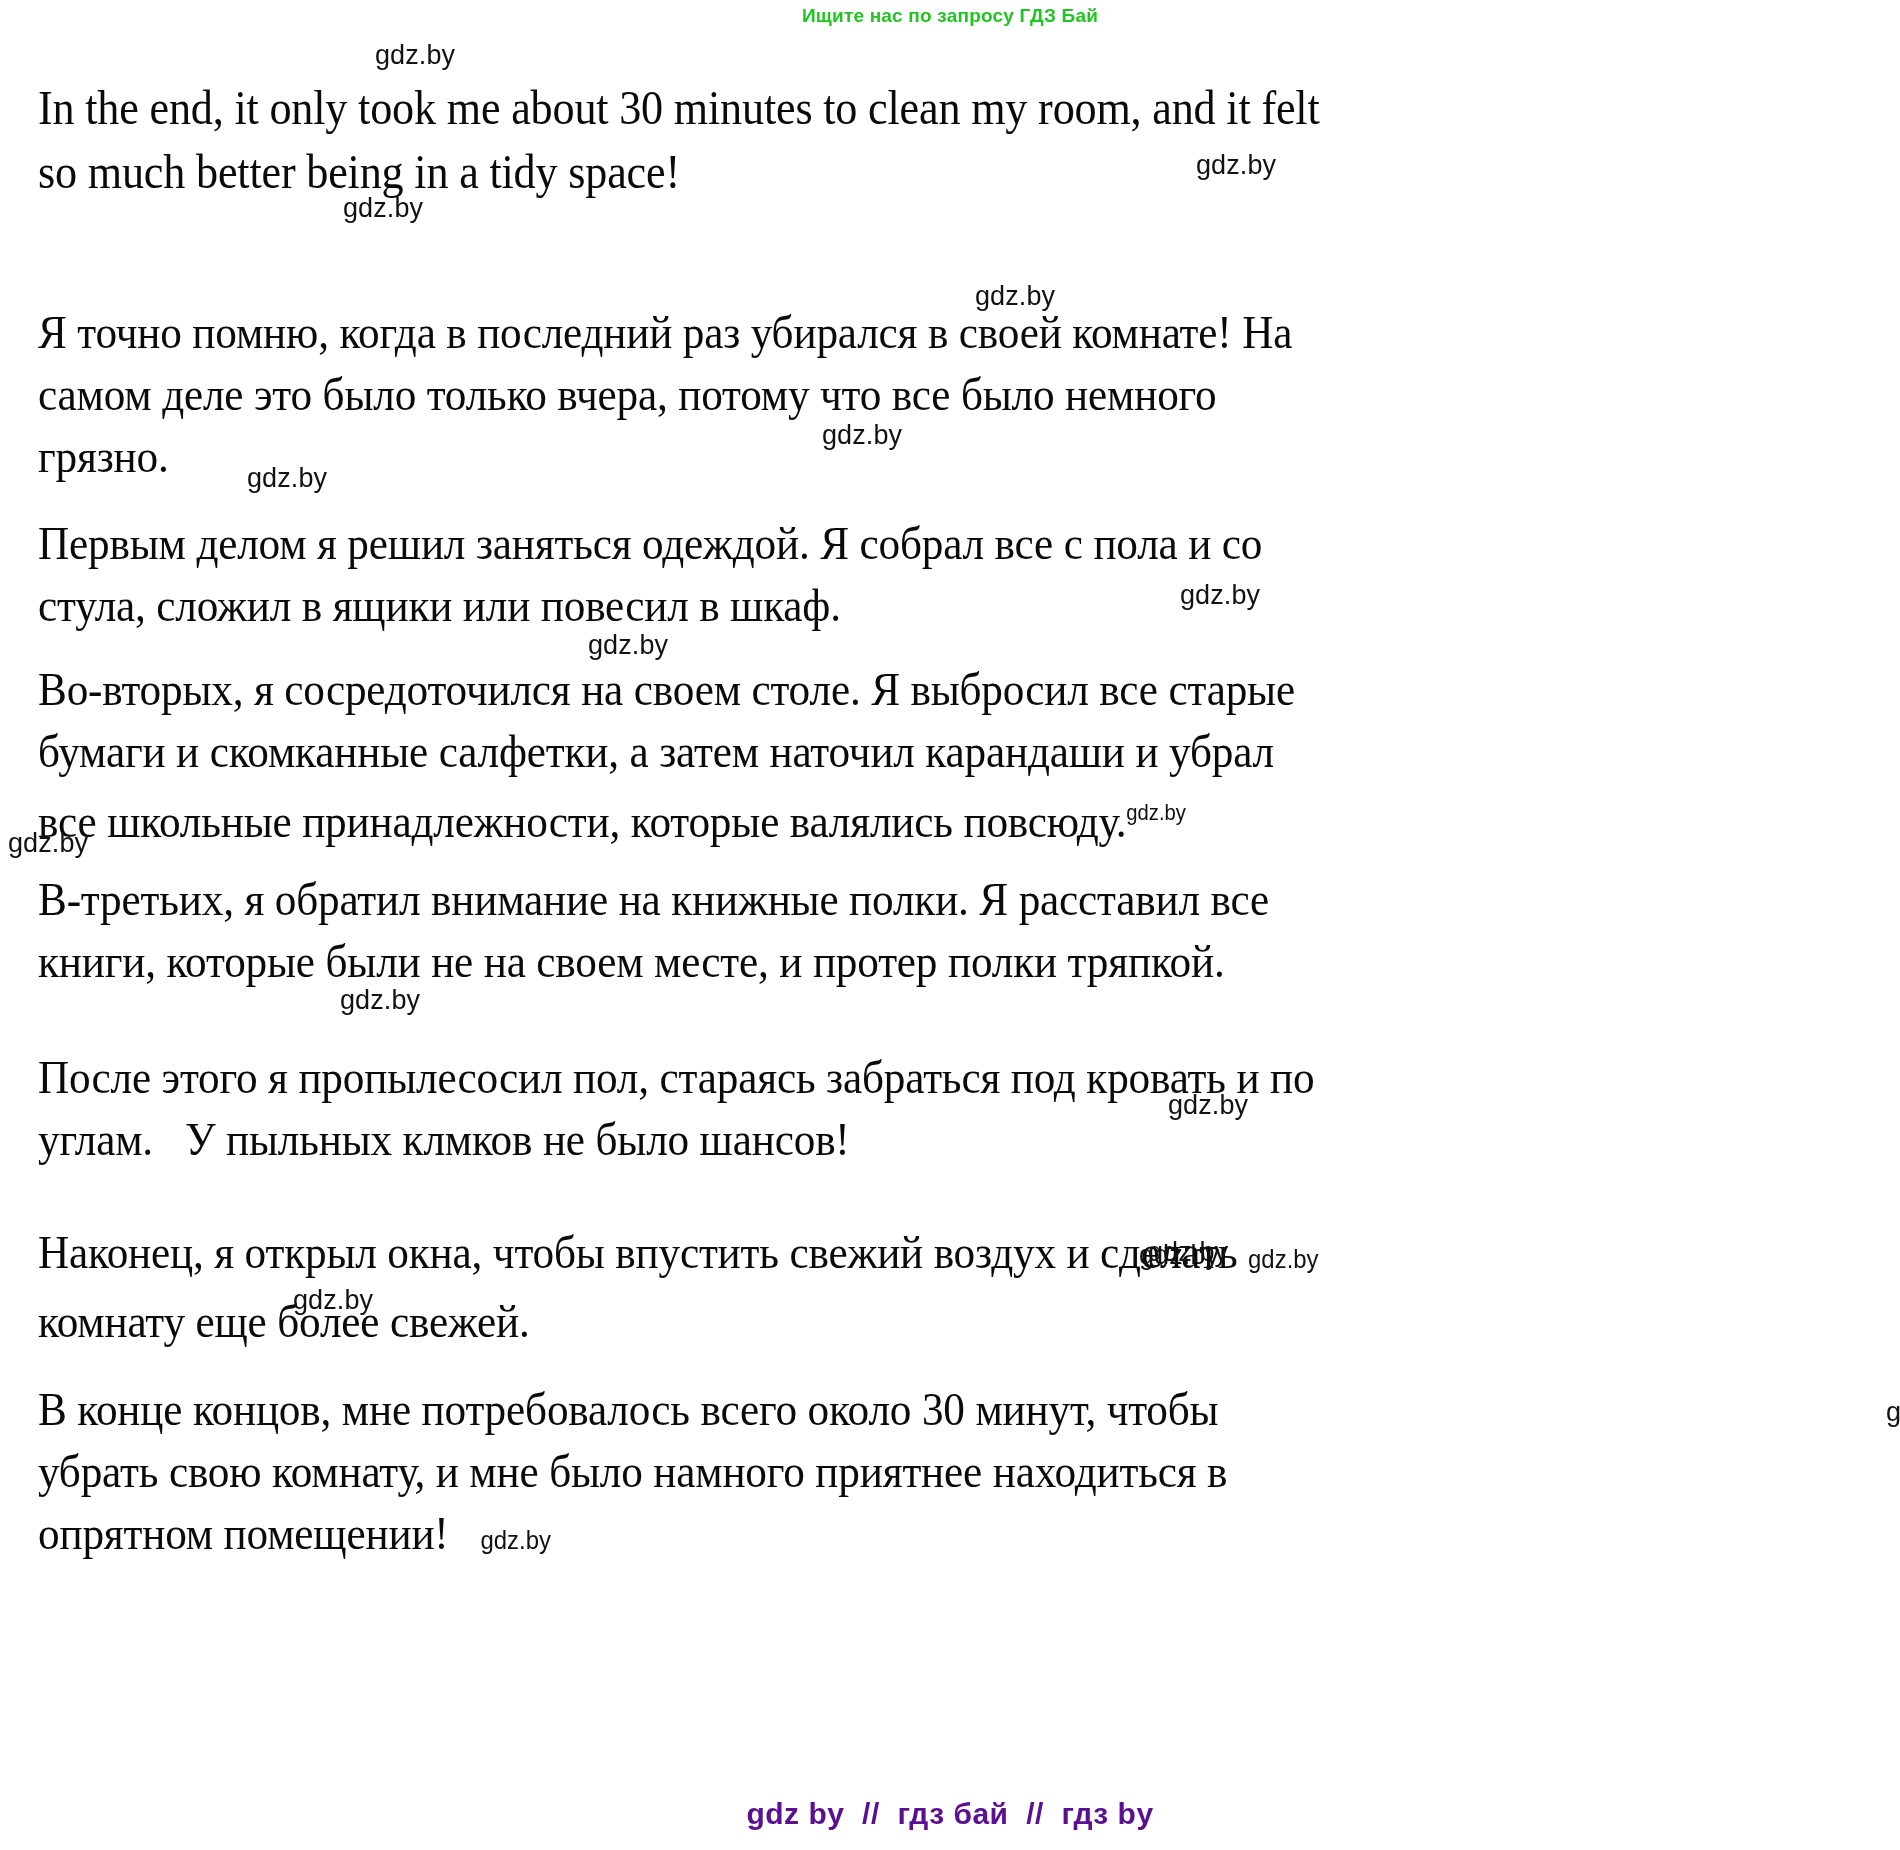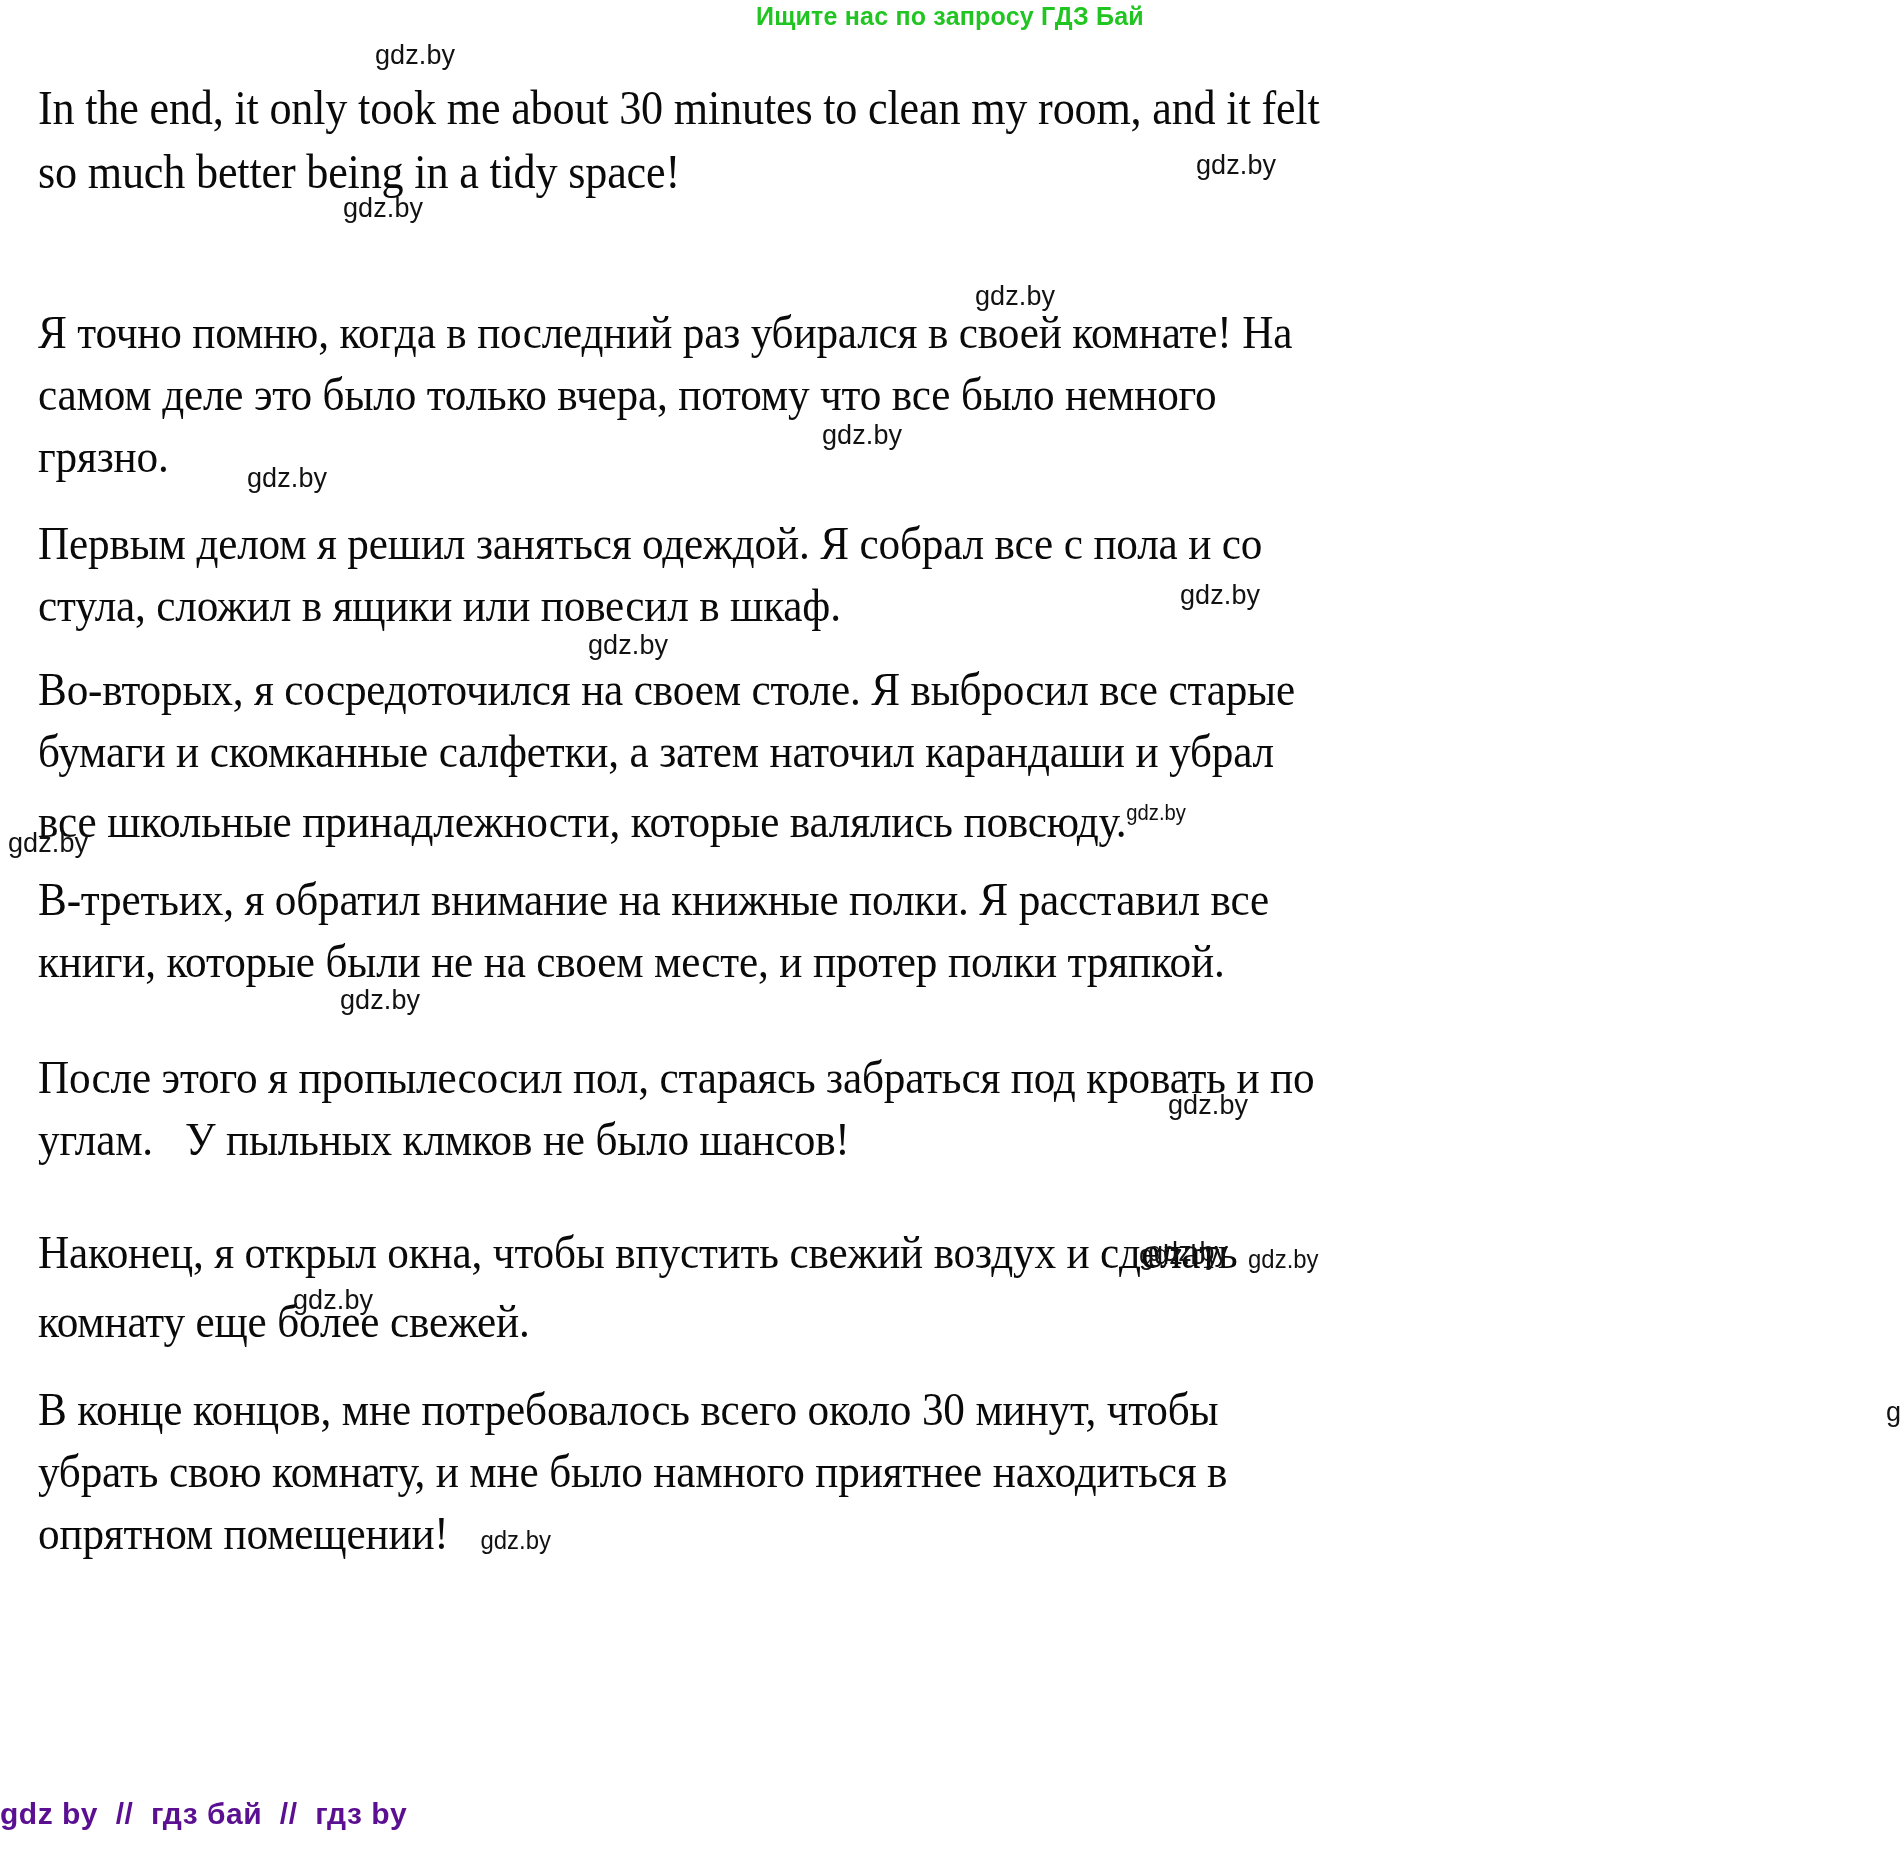--- a/index.html
+++ b/index.html
@@ -23,21 +23,21 @@
     top: 0;
     left: 0;
     width: 1900px;
     height: 32px;
     display: flex;
     align-items: center;
     justify-content: center;
   }
   .promo-banner .promo-text {
     font-family: "Liberation Sans", "DejaVu Sans", sans-serif;
-    font-size: 25px;
+    font-size: 19px;
     font-weight: 700;
     color: #21c521;
     letter-spacing: 0.2px;
     white-space: nowrap;
   }
 
   
   .article {
     position: absolute;
     top: 46px;
@@ -85,21 +85,21 @@
     white-space: nowrap;
     letter-spacing: 0.1px;
   }
 
   
   .footer {
     position: absolute;
     left: 0;
     top: 1797px;
     width: 1900px;
-    text-align: left;
+    text-align: center;
   }
   .footer .footer-text {
     font-family: "Liberation Sans", "DejaVu Sans", sans-serif;
     font-size: 30px;
     font-weight: 700;
     color: #5b1091;
     letter-spacing: 0.5px;
     white-space: pre;
   }
 </style>

